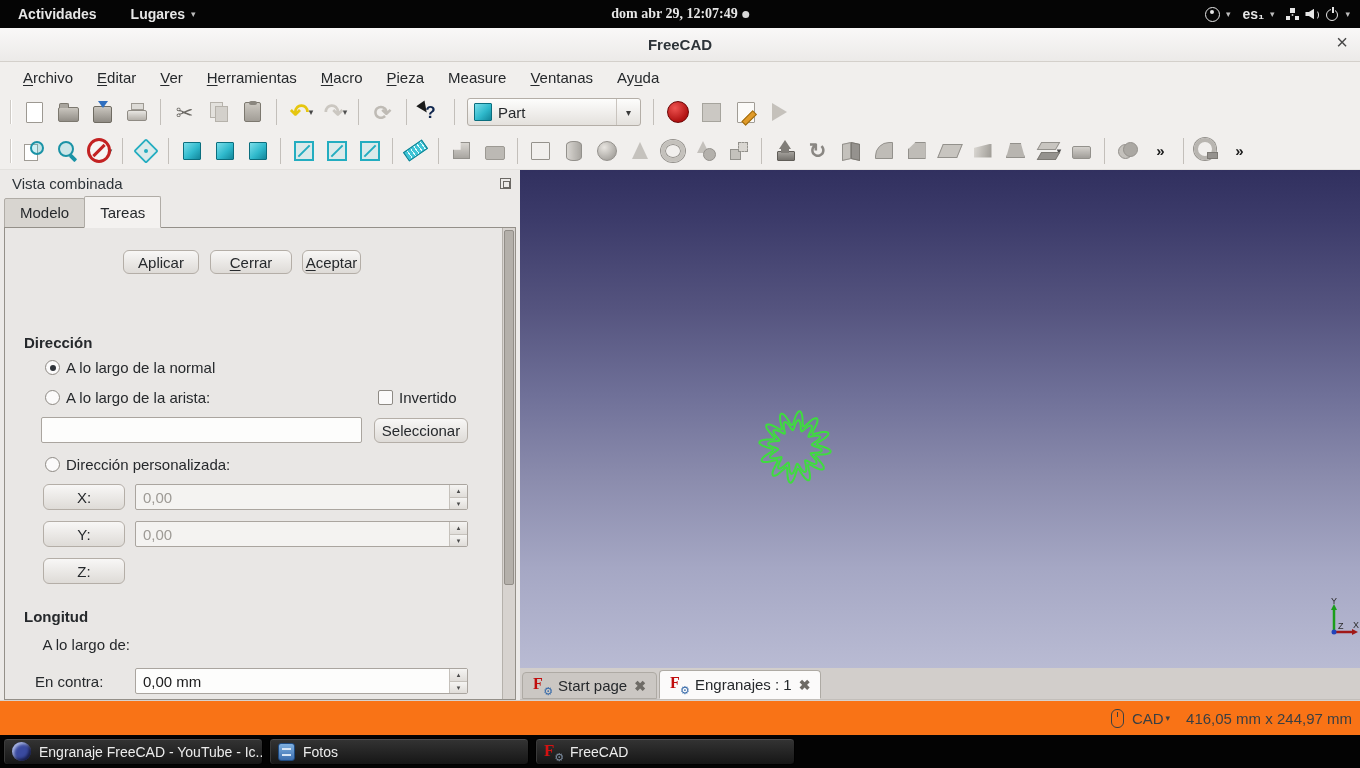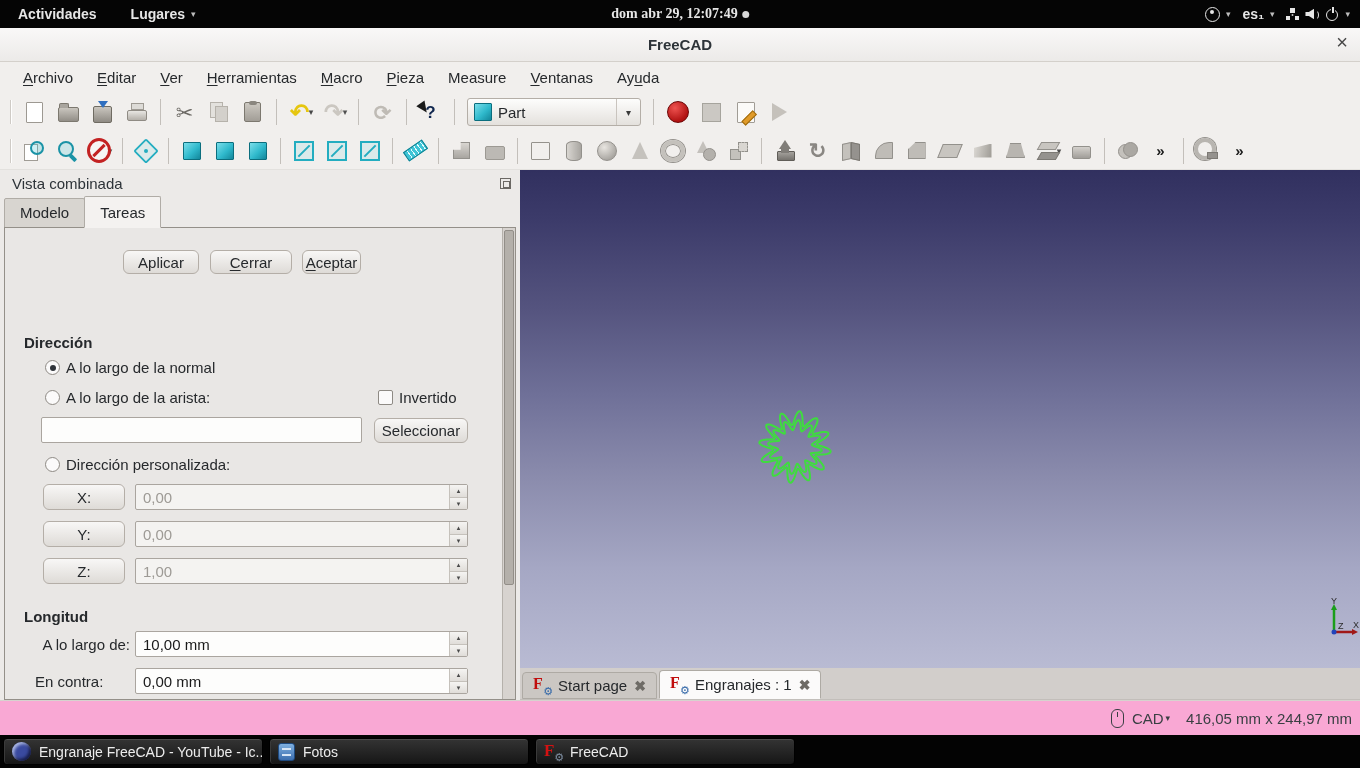--- a/index.html
+++ b/index.html
@@ -189,21 +189,21 @@
              display:flex; align-items:flex-end; padding-left:2px; border-bottom:1px solid #c2beba; }
   .mtab { height:27px; display:flex; align-items:center; gap:7px; padding:0 10px; border:1px solid #aeaaa4;
           background:#cbc7c3; border-radius:4px 4px 0 0; margin-right:2px; color:#26292c; }
   .mtab.active { background:#fbfafa; height:29px; border-bottom-color:#fbfafa; }
   .fc-ic { position:relative; width:18px; height:17px; flex:none; }
   .fc-ic .f { position:absolute; left:0; top:-2px; font-weight:700; font-size:16px; color:#c00d0d; font-family:"Liberation Serif",serif; }
   .fc-ic .g { position:absolute; right:-2px; bottom:-4px; font-size:11px; color:#3468a8; }
   .closex { font-size:14px; font-weight:700; color:#6e6b66; }
 
   
-  .statusbar { position:absolute; left:0; top:700px; width:1360px; height:35px; background:#f9a8d4; border-top:1px solid #d6d2ce;
+  .statusbar { position:absolute; left:0; top:700px; width:1360px; height:35px; background:#f97316; border-top:1px solid #d6d2ce;
                display:flex; align-items:center; justify-content:flex-end; gap:16px; padding-right:8px; color:#3a3f43; }
   .mouse-ic { width:13px; height:19px; border:1.6px solid #3a3f43; border-radius:6px; position:relative; }
   .mouse-ic::after { content:""; position:absolute; left:5px; top:2px; width:1.6px; height:5px; background:#3a3f43; }
   .nav-dd { display:flex; align-items:center; gap:2px; }
 
   
   .taskbar { position:absolute; left:0; top:735px; width:1360px; height:33px; background:#030303;
              display:flex; align-items:center; gap:6px; padding-left:3px; }
   .tk { width:260px; height:27px; background:linear-gradient(#343434,#161616); border:1px solid #000;
         box-shadow:inset 0 1px 0 #4d4d4d, inset 1px 0 0 #3a3a3a; border-radius:4px; display:flex; align-items:center;
@@ -430,38 +430,24 @@
       <button class="btn axis-btn" style="left:38px;top:293px">Y:</button>
       <div class="spin dis" style="left:130px;top:293px;width:333px">
         <input value="0,00" style="">
         <span class="spinbtns">
             <button>▴</button>
             <button>▾</button>
           </span>
       </div>
 
       <button class="btn axis-btn" style="left:38px;top:330px">Z:</button>
-      <div class="spin dis" style="left:130px;top:330px;width:333px">
-        <input value="1,00" style="">
-        <span class="spinbtns">
-            <button>▴</button>
-            <button>▾</button>
-          </span>
-      </div>
 
       <div class="sec-head" style="top:380px">Longitud</div>
 
       <span class="flabel" style="left:30px;top:408px;width:95px;text-align:right">A lo largo de:</span>
-      <div class="spin" style="left:130px;top:403px;width:333px">
-        <input value="10,00 mm" style="">
-        <span class="spinbtns">
-            <button>▴</button>
-            <button>▾</button>
-          </span>
-      </div>
 
       <span class="flabel" style="left:30px;top:445px;width:95px;text-align:left">En contra:</span>
       <div class="spin" style="left:130px;top:440px;width:333px">
         <input value="0,00 mm" style="">
         <span class="spinbtns">
             <button>▴</button>
             <button>▾</button>
           </span>
       </div>
     </div>

